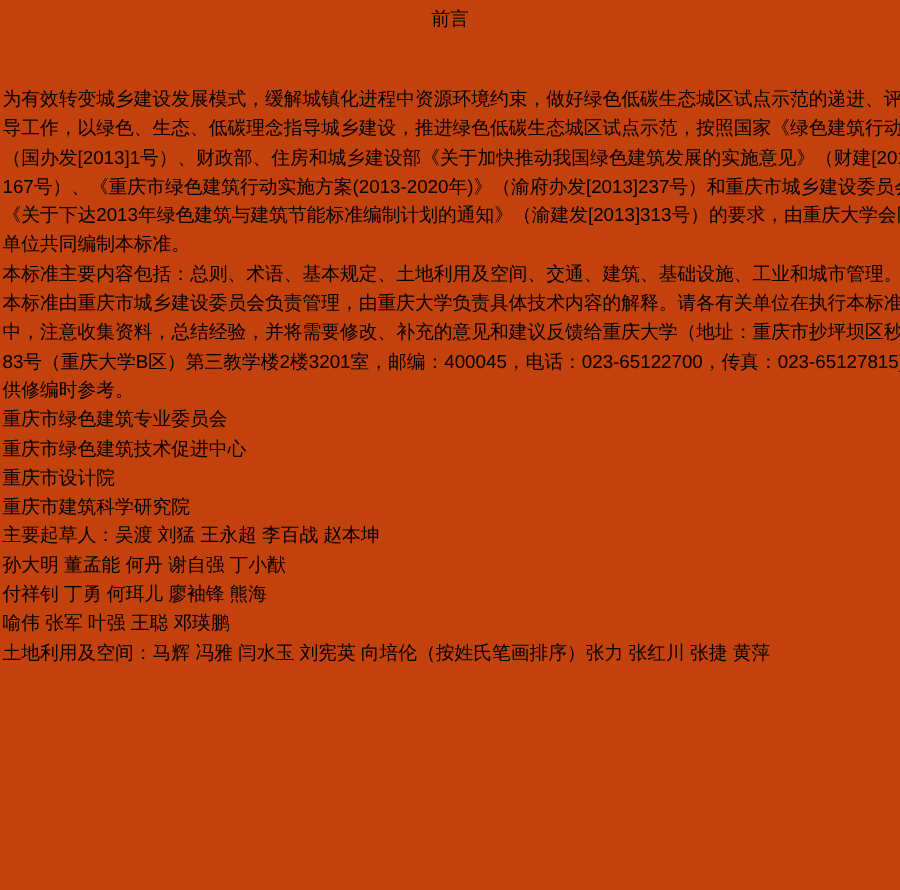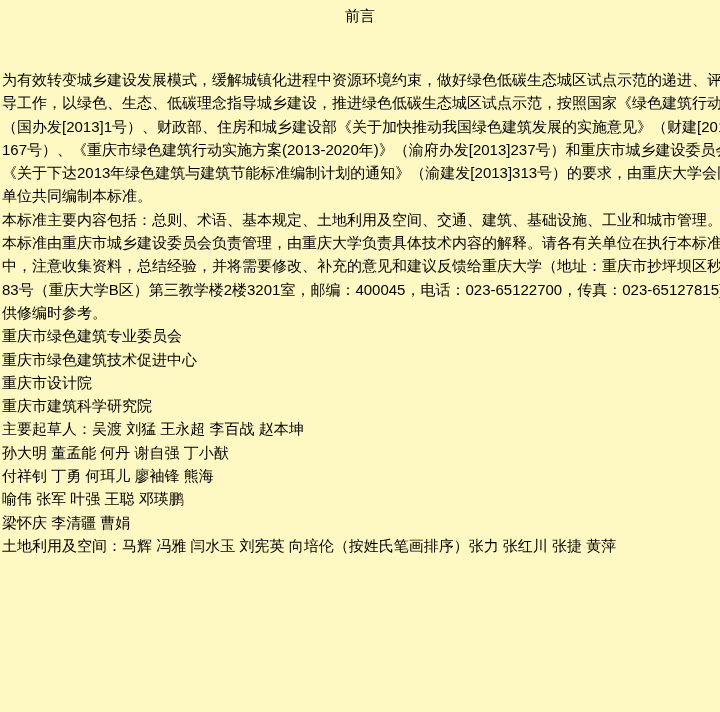--- a/index.html
+++ b/index.html
@@ -4,21 +4,21 @@
 <style>
   html, body {
     margin: 0;
     padding: 0;
     background: #ffffff;
   }
   .page {
     position: relative;
     width: 720px;
     height: 712px;
-    background: #fef9c3;
+    background: #c2410c;
     overflow: hidden;
     font-family: "Liberation Sans", "DejaVu Sans", sans-serif;
     color: #000000;
   }
   .doc-title {
     margin: 0;
     padding-top: 8px;
     height: 16px;
     line-height: 16px;
     text-align: center;
@@ -58,16 +58,15 @@
     <div class="text-line">83号（重庆大学B区）第三教学楼2楼3201室，邮编：400045，电话：023-65122700，传真：023-65127815)．以</div>
     <div class="text-line">供修编时参考。</div>
     <div class="text-line">重庆市绿色建筑专业委员会</div>
     <div class="text-line">重庆市绿色建筑技术促进中心</div>
     <div class="text-line">重庆市设计院</div>
     <div class="text-line">重庆市建筑科学研究院</div>
     <div class="text-line">主要起草人：吴渡 刘猛 王永超 李百战 赵本坤</div>
     <div class="text-line">孙大明 董孟能 何丹 谢自强 丁小猷</div>
     <div class="text-line">付祥钊 丁勇 何珥儿 廖袖锋 熊海</div>
     <div class="text-line">喻伟 张军 叶强 王聪 邓瑛鹏</div>
-    <div class="text-line">梁怀庆 李清疆 曹娟</div>
     <div class="text-line">土地利用及空间：马辉 冯雅 闫水玉 刘宪英 向培伦（按姓氏笔画排序）张力 张红川 张捷 黄萍</div>
   </div>
 </div>
 
 </body></html>

